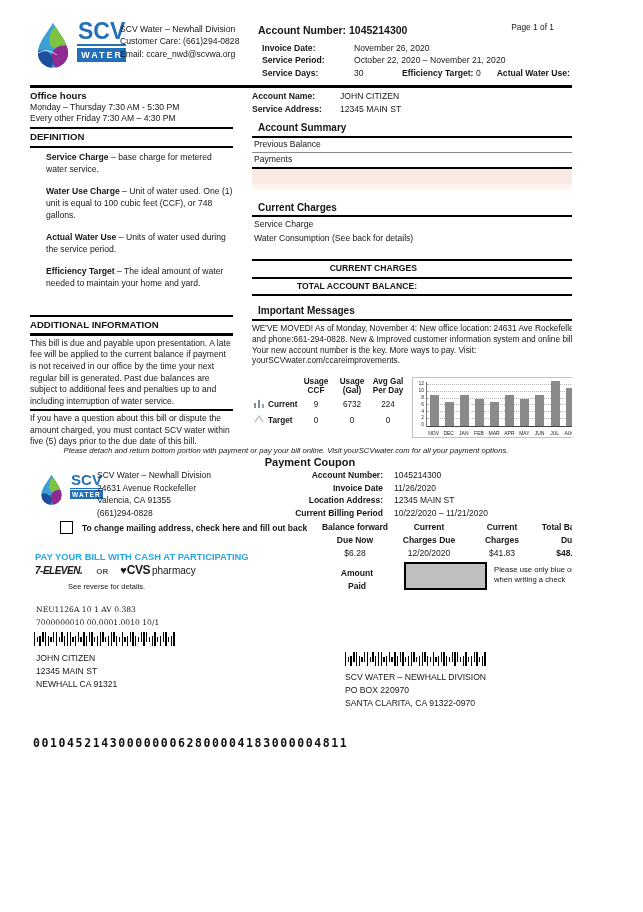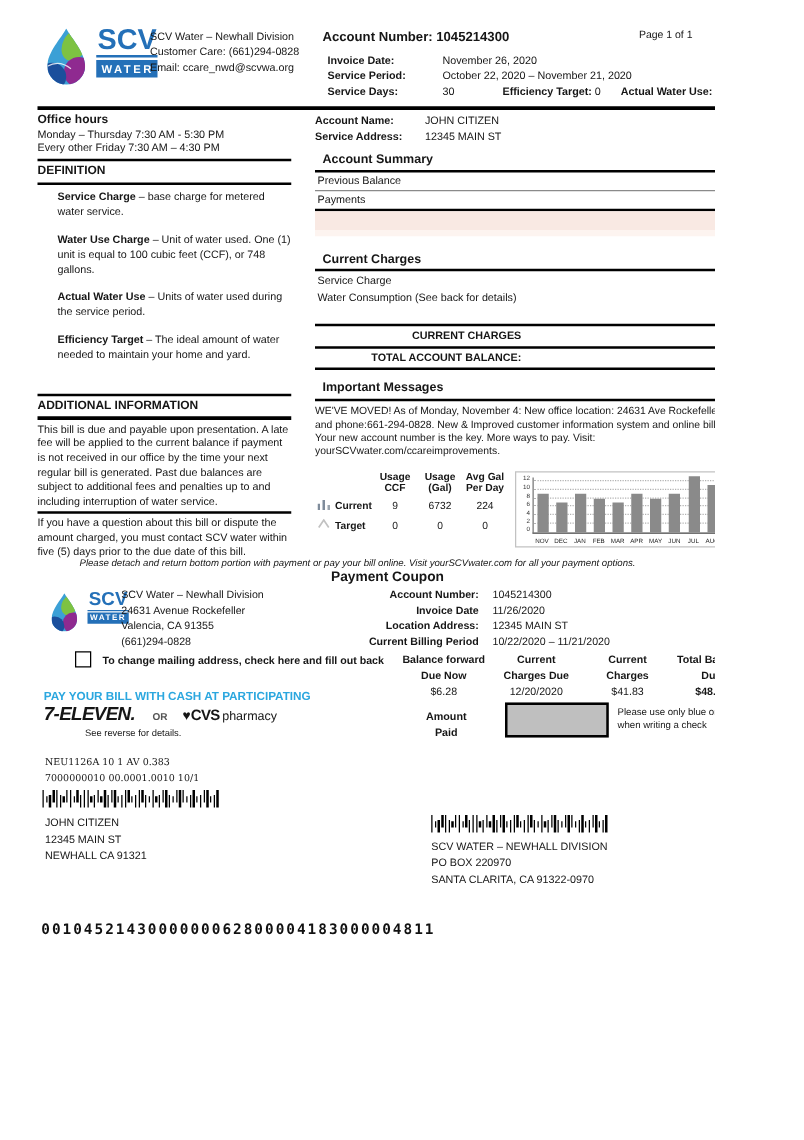--- a/index.html
+++ b/index.html
@@ -104,21 +104,21 @@
   .checkbox{width:13px;height:13px;border:1.7px solid #000;background:#fff;margin-right:9px;}
   .cb-label{font-weight:bold;font-size:8.5px;margin-top:2px;}
 
   .amount-cols{position:absolute;left:318px;top:521px;display:flex;}
   .ac-col{text-align:center;font-size:8.5px;}
   .ac-h{font-weight:bold;line-height:12.6px;}
   .ac-v{margin-top:2px;}
 
   .pay-cash{position:absolute;left:35px;top:551px;color:#2ba7df;font-weight:bold;font-size:9.4px;}
   .cash-logos{position:absolute;left:35px;top:563px;display:flex;align-items:baseline;}
-  .seleven{font-weight:bold;font-style:italic;font-size:15px;letter-spacing:-0.5px;}
+  .seleven{font-weight:bold;font-style:italic;font-size:10px;letter-spacing:-0.5px;}
   .orlbl{font-weight:bold;font-size:8px;color:#555;margin:0 12px 0 14px;}
   .cvsheart{font-size:11px;font-weight:bold;}
   .cvs{font-weight:bold;font-size:12px;letter-spacing:-0.5px;}
   .cvssfx{font-size:10px;margin-left:2px;}
   .see-reverse{position:absolute;left:68px;top:582px;font-size:7.5px;}
 
   .amount-paid{position:absolute;left:336px;top:567px;width:42px;text-align:center;
                font-weight:bold;font-size:8.6px;line-height:12.6px;}
   .paid-box{position:absolute;left:404px;top:562px;width:83px;height:28px;background:#bfbfbf;
             border:2px solid #000;}

